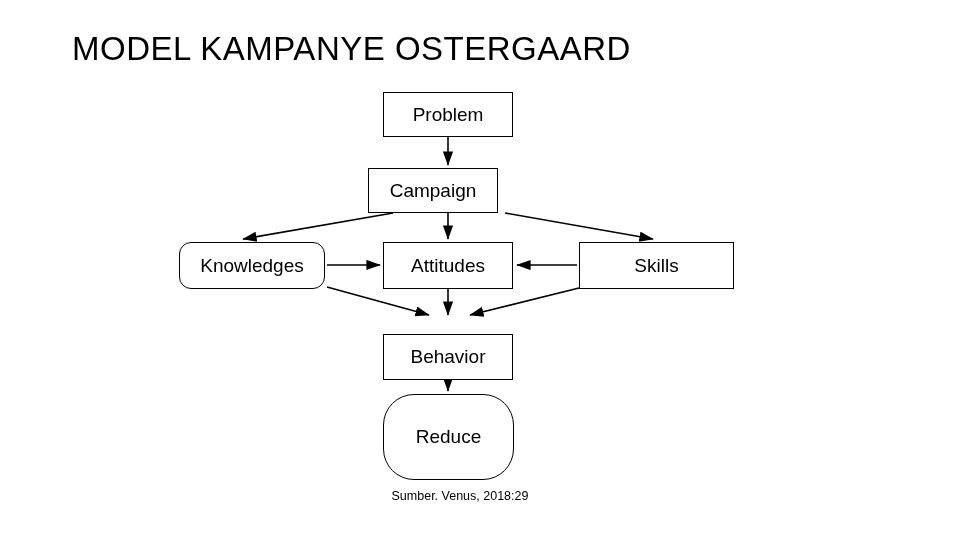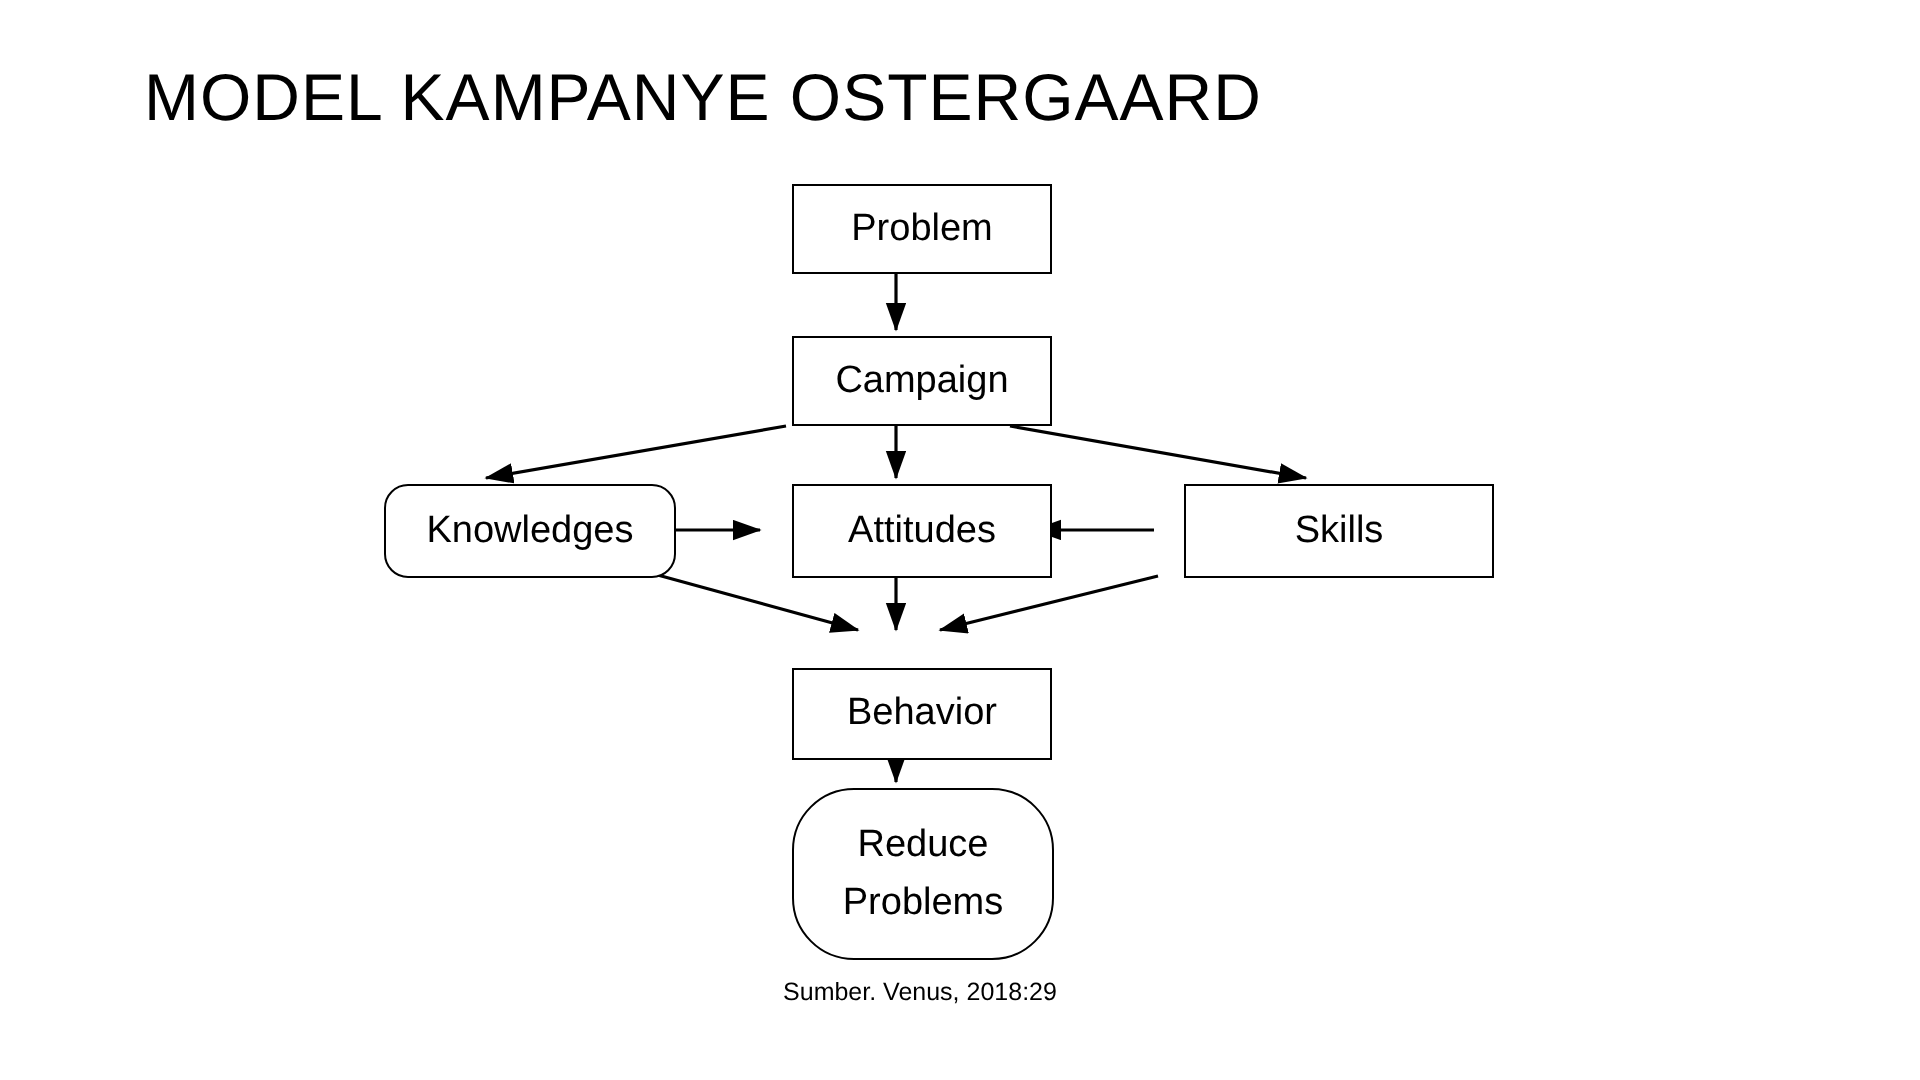--- a/index.html
+++ b/index.html
@@ -39,31 +39,30 @@
     background: #ffffff;
     display: flex;
     align-items: center;
     justify-content: center;
     text-align: center;
     color: #000000;
     font-size: 19px;
     font-family: "Liberation Sans", sans-serif;
     line-height: 1.25;
     z-index: 2;
-    margin-left: 13px;
   }
   .node .node-label {
     display: block;
     padding: 0 4px;
   }
   .node.two-line {
     flex-direction: column;
   }
   #node-problem   { left: 383px; top: 92px;  width: 130px; height: 45px; }
-  #node-campaign  { left: 383px; top: 168px; width: 130px; height: 45px; text-align: center; }
+  #node-campaign  { left: 368px; top: 168px; width: 130px; height: 45px; text-align: center; }
   #node-knowledges{ left: 179px; top: 242px; width: 146px; height: 47px; border-radius: 12px; }
   #node-attitudes { left: 383px; top: 242px; width: 130px; height: 47px; }
   #node-skills    { left: 579px; top: 242px; width: 155px; height: 47px; }
   #node-behavior  { left: 383px; top: 334px; width: 130px; height: 46px; }
   #node-reduce    { left: 383px; top: 394px; width: 131px; height: 86px; border-radius: 31px; }
   #node-reduce .node-label { line-height: 1.55; }
   #diagram-svg {
     position: absolute;
     left: 0; top: 0;
     width: 960px;
@@ -138,18 +137,17 @@
   <div class="node" id="node-attitudes">
     <span class="node-label">Attitudes</span>
   </div>
 
   <div class="node" id="node-behavior">
     <span class="node-label">Behavior</span>
   </div>
 
   <div class="node two-line" id="node-reduce">
     <span class="node-label">Reduce</span>
-    <span class="node-label">Problems</span>
   </div>
 
   <div id="source-note">Sumber. Venus, 2018:29</div>
 
 </div>
 
 </body></html>

